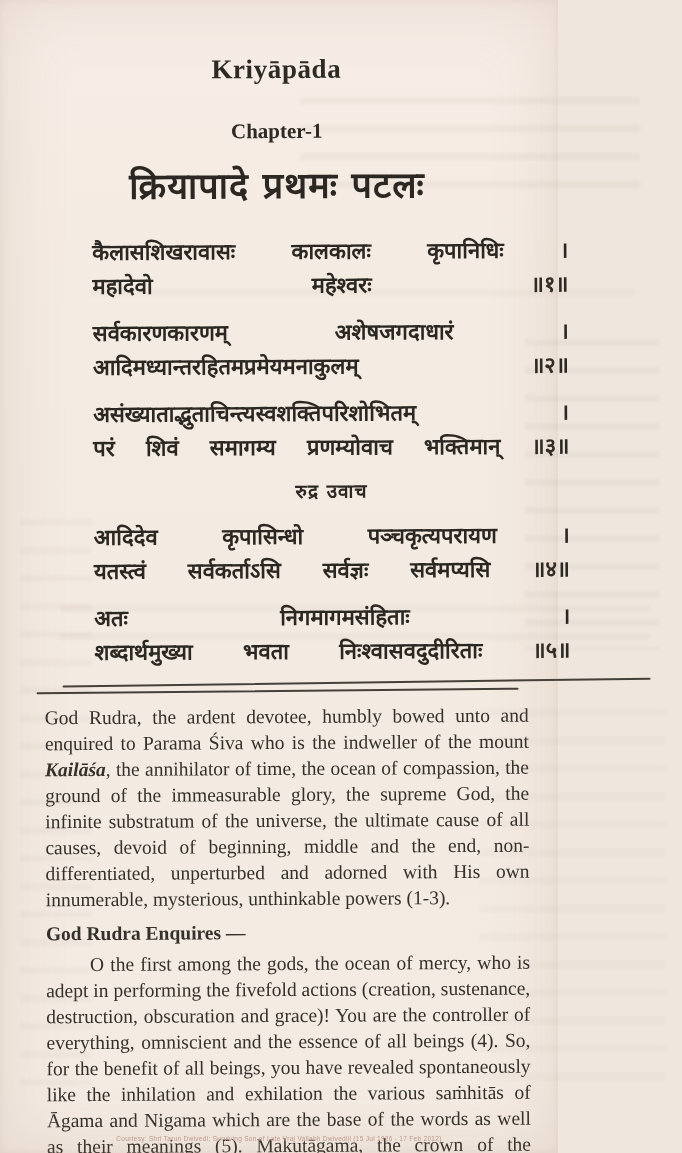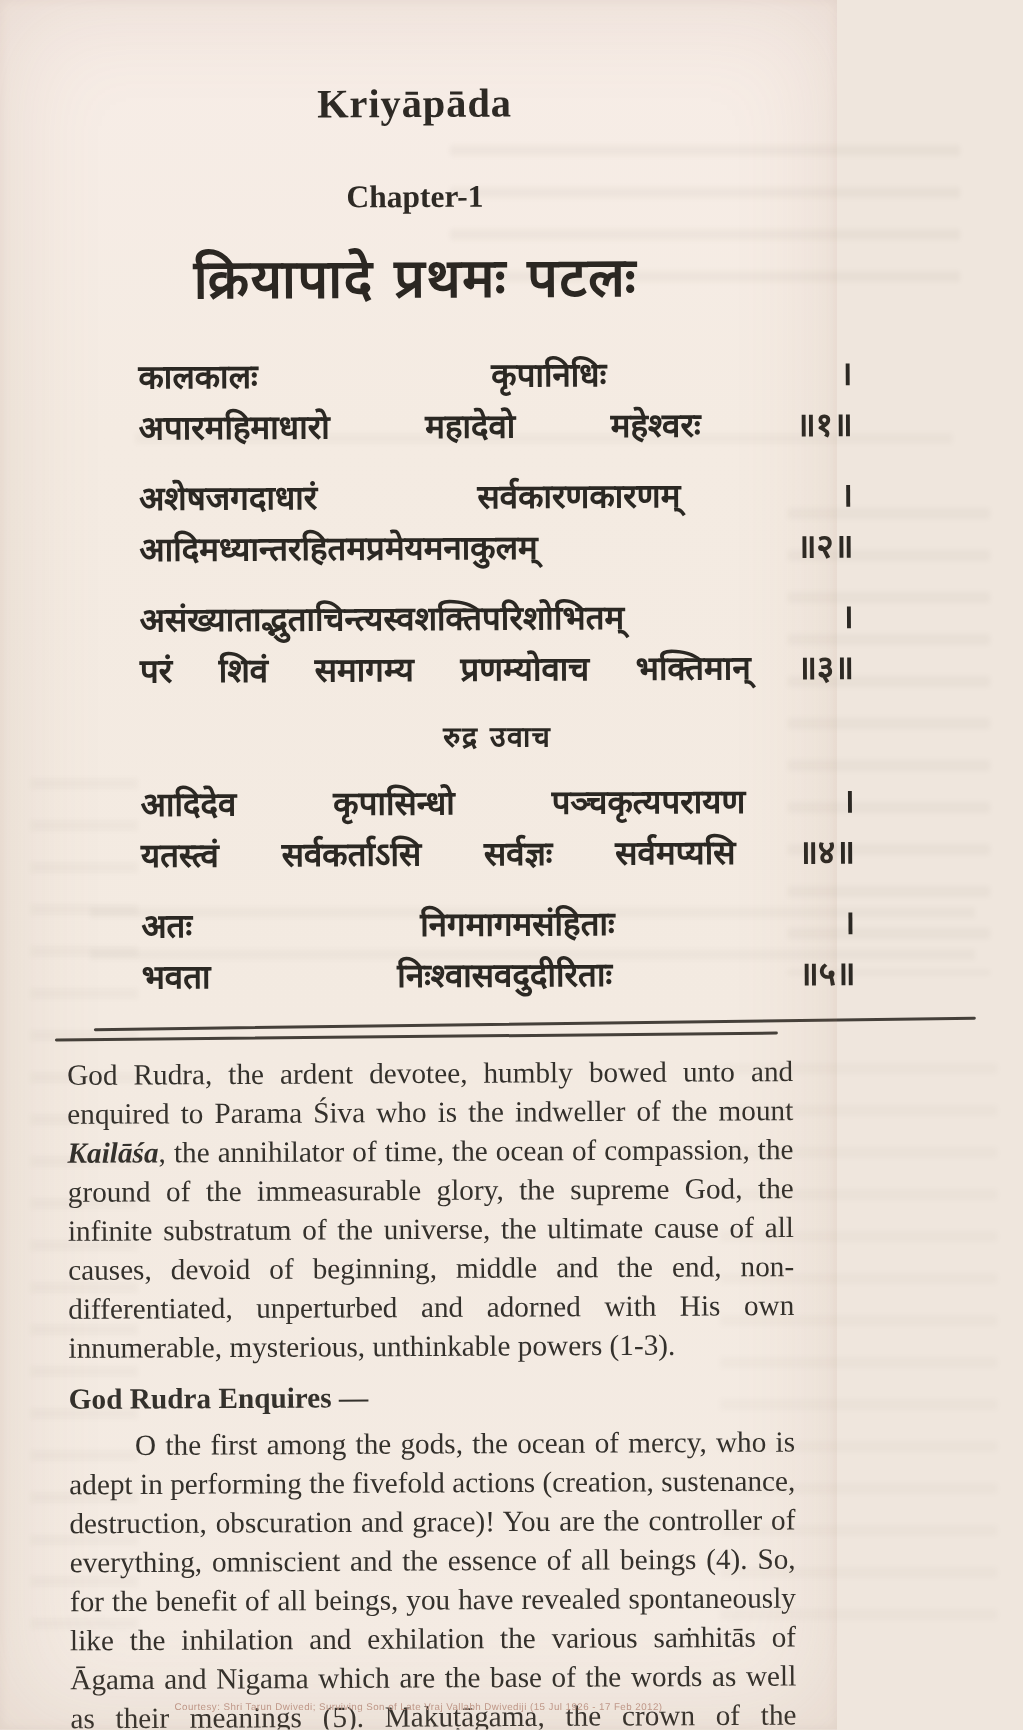--- a/index.html
+++ b/index.html
@@ -98,35 +98,35 @@
     <div class="title-en">Kriyāpāda</div>
 
     <div class="chapter">Chapter-1</div>
 
     <div class="title-dev">क्रियापादे प्रथमः पटलः</div>
 
     <div class="verses">
       <div>
           <div class="verse">
             <div class="verse-line">
+              <span>कैलासशिखरावासः</span>
               <span>कालकालः</span>
               <span>कृपानिधिः</span>
               <span>।</span>
             </div>
             <div class="verse-line">
-              <span>अपारमहिमाधारो</span>
               <span>महादेवो</span>
               <span>महेश्वरः</span>
               <span>॥१॥</span>
             </div>
           </div>
           <div class="verse">
             <div class="verse-line">
+              <span>सर्वकारणकारणम्</span>
               <span>अशेषजगदाधारं</span>
-              <span>सर्वकारणकारणम्</span>
               <span>।</span>
             </div>
             <div class="verse-line">
               <span>आदिमध्यान्तरहितमप्रमेयमनाकुलम्</span>
               <span>॥२॥</span>
             </div>
           </div>
           <div class="verse">
             <div class="verse-line">
               <span>असंख्याताद्भुताचिन्त्यस्वशक्तिपरिशोभितम्</span>
@@ -159,20 +159,21 @@
               <span>॥४॥</span>
             </div>
           </div>
           <div class="verse">
             <div class="verse-line">
               <span>अतः</span>
               <span>निगमागमसंहिताः</span>
               <span>।</span>
             </div>
             <div class="verse-line">
+              <span>शब्दार्थमुख्या</span>
               <span>भवता</span>
               <span>निःश्वासवदुदीरिताः</span>
               <span>॥५॥</span>
             </div>
           </div>
         </div>
     </div>
 
     <div class="rule-wrap">
       <div class="rule-a"></div>

